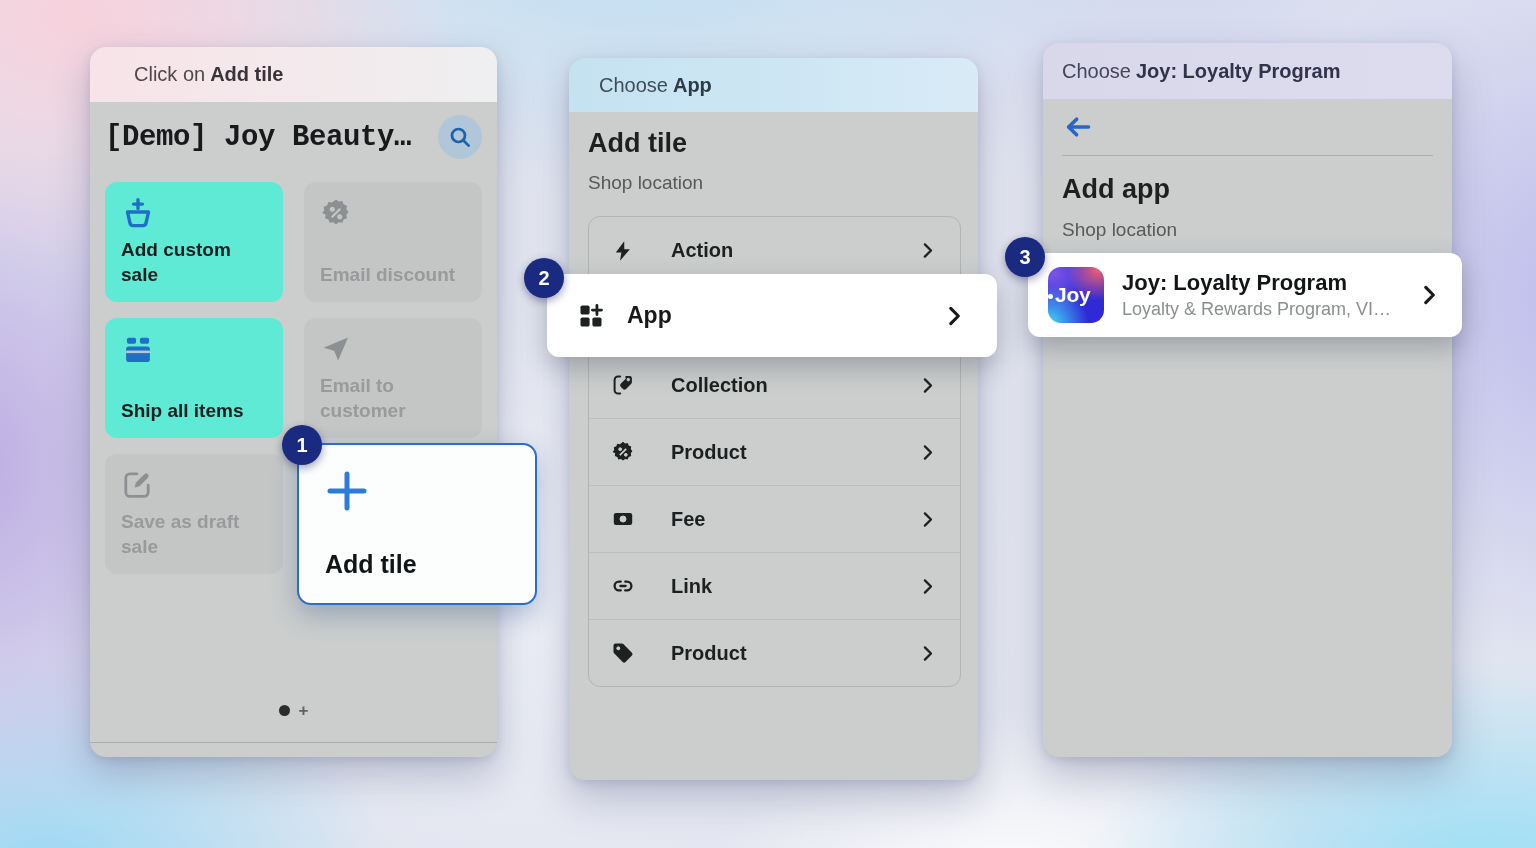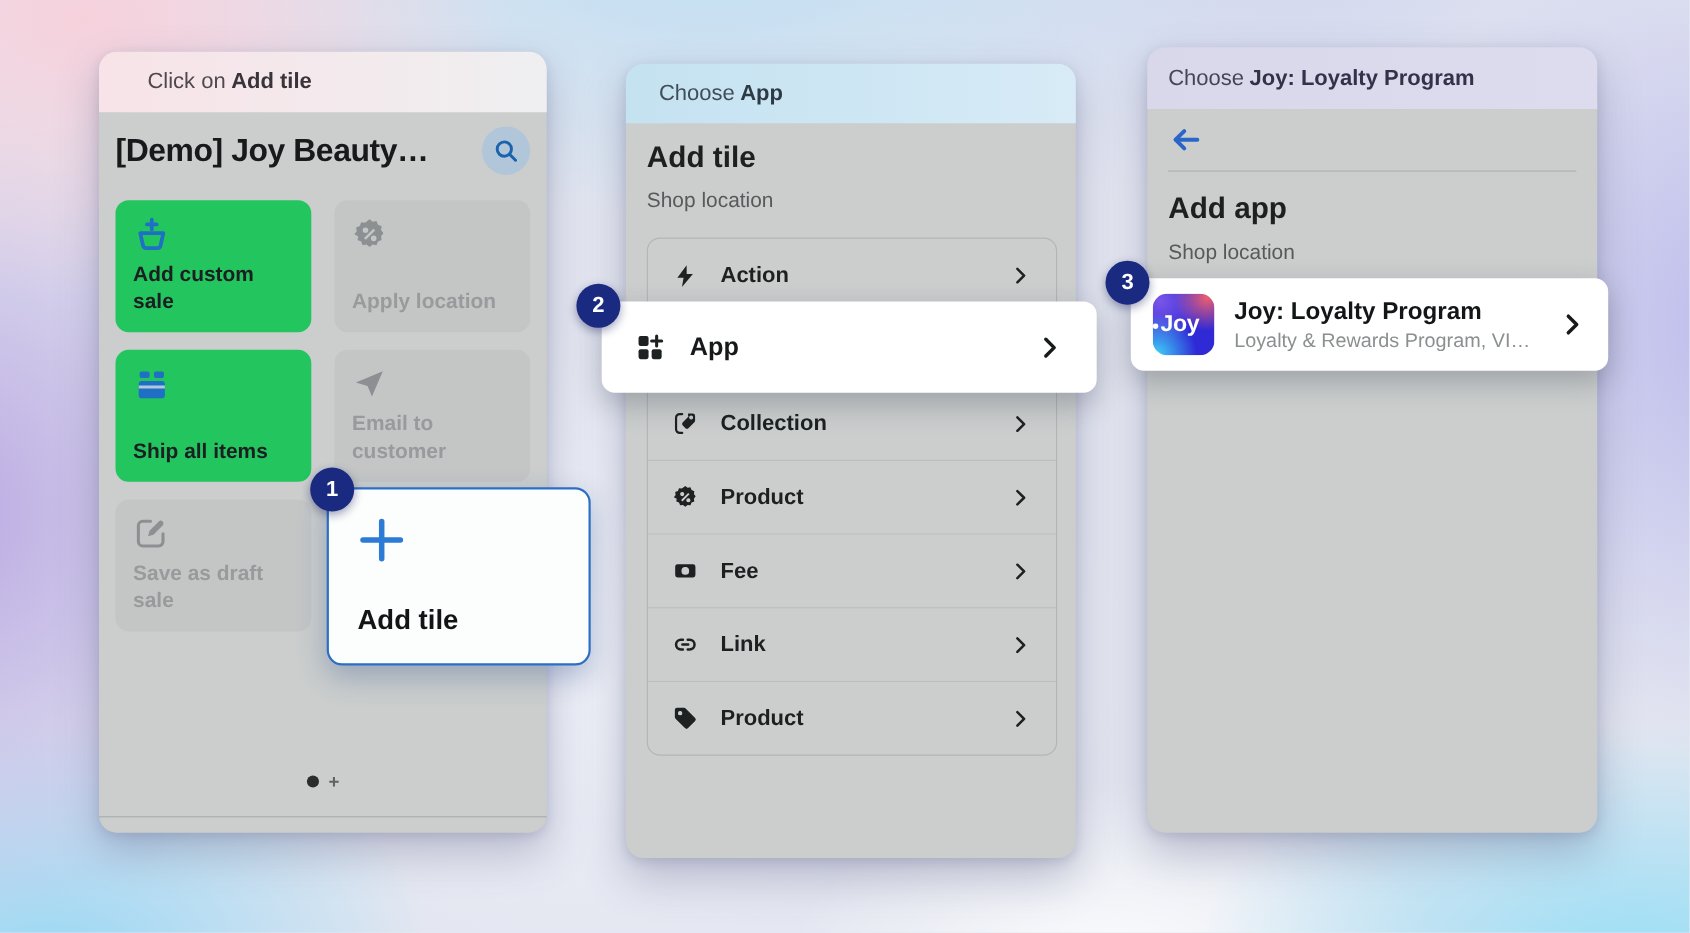--- a/index.html
+++ b/index.html
@@ -23,29 +23,29 @@
     box-shadow:0 18px 40px rgba(85,88,128,.33),0 3px 10px rgba(85,88,128,.18);}
   .panel-header{position:absolute;left:0;top:0;right:0;display:flex;align-items:center;
     font-size:20px;border-radius:16px 16px 0 0;}
   .panel-header b{margin-left:5px;}
 
   
   .panel1{left:90px;top:47px;width:407px;height:710px;}
   .p1-header{height:55px;padding-left:44px;color:#4f484d;
     background:linear-gradient(90deg,#f7e3e8 0%,#f2ecee 72%,#efeff1 100%);}
   .p1-header b{color:#39343a;}
-  .store-row{position:absolute;left:15px;top:68px;width:377px;display:flex;align-items:center;justify-content:space-between;}
+  .store-row{position:absolute;left:15px;top:68px;width:377px;display:flex;align-items:center;justify-content:space-between;font-family:Liberation Mono, monospace;}
   .store-title{font-size:29px;font-weight:700;color:#17191b;letter-spacing:-.4px;white-space:nowrap;}
   .search-btn{width:44px;height:44px;border-radius:50%;background:#b2c6da;border:none;
     display:flex;align-items:center;justify-content:center;cursor:pointer;flex:0 0 auto;}
   .tile-grid{position:absolute;left:15px;top:135px;width:377px;display:grid;
     grid-template-columns:178px 178px;grid-auto-rows:120px;column-gap:21px;row-gap:16px;}
   .tile{border-radius:12px;padding:15px 16px;display:flex;flex-direction:column;justify-content:space-between;}
   .tile .tile-label{font-size:19px;font-weight:600;line-height:1.28;}
-  .tile.active{background:#22c55e;}
+  .tile.active{background:#5eead4;}
   .tile.active .tile-label{color:#1c1f21;}
   .tile.inactive{background:#c4c6c6;}
   .tile.inactive .tile-label{color:#989a9b;}
   .tile.active svg .hole{stroke:#b2c7dc;fill:#b2c7dc;}
   .tile.inactive svg .hole{stroke:#c4c6c6;fill:#c4c6c6;}
 
   .add-tile-card{position:absolute;left:207px;top:396px;width:240px;height:162px;
     background:#fcfdfd;border:2.5px solid #2b6fc5;border-radius:14px;
     box-shadow:0 10px 26px rgba(38,70,135,.30);
     display:flex;flex-direction:column;justify-content:space-between;padding:24px 26px;z-index:3;}
@@ -64,21 +64,21 @@
   .p1-bottomline{position:absolute;left:0;right:0;top:695px;height:1px;background:rgba(110,112,115,.35);}
 
   
   .panel2{left:569px;top:58px;width:409px;height:722px;}
   .p2-header{height:54px;padding-left:30px;color:#3e4d57;
     background:linear-gradient(90deg,#c5e2f1 0%,#cfe7f4 60%,#d8ebf7 100%);}
   .p2-header b{color:#2e3b45;}
   .p2-title{position:absolute;left:19px;top:70px;font-size:27px;font-weight:700;color:#1d201f;}
   .p2-subtitle{position:absolute;left:19px;top:114px;font-size:19px;color:#57595a;}
   .p2-list{position:absolute;left:19px;top:158px;width:373px;border:1.5px solid #b2b5b6;border-radius:12px;}
-  .p2-row{height:67px;display:flex;align-items:center;padding:0 22px;gap:20px;}
+  .p2-row{height:67px;display:flex;align-items:center;padding:0 22px;gap:36px;}
   .p2-row + .p2-row{border-top:1px solid #bbbebe;}
   .p2-row .row-label{font-size:20px;font-weight:600;color:#1d2020;}
   .row-chevron{margin-left:auto;display:flex;}
   .p2-row svg .hole{fill:#cbcecd;stroke:#cbcecd;}
 
   .app-card{position:absolute;left:-22px;top:216px;width:450px;height:83px;background:#ffffff;
     border-radius:12px;box-shadow:0 10px 26px rgba(40,45,70,.28);
     display:flex;align-items:center;padding:0 30px;gap:22px;z-index:4;}
   .app-card .card-label{font-size:23px;font-weight:600;color:#17191a;}
 
@@ -146,21 +146,21 @@
 
       <div class="tile inactive">
         <span style="display:flex;">
           <svg width="32" height="32" viewBox="0 0 24 24">
             <path fill="#8d9092" d="M12 1.8l2.1 1.6 2.6-.4 1 2.5 2.5 1-.4 2.6 1.6 2.1-1.6 2.1.4 2.6-2.5 1-1 2.5-2.6-.4-2.1 1.6-2.1-1.6-2.6.4-1-2.5-2.5-1 .4-2.6L1.6 12l1.6-2.1-.4-2.6 2.5-1 1-2.5 2.6.4z"></path>
             <circle class="hole" cx="9.2" cy="9.2" r="1.4"></circle>
               <circle class="hole" cx="14.8" cy="14.8" r="1.4"></circle>
             <line class="hole" x1="8.8" y1="15.2" x2="15.2" y2="8.8" stroke-width="1.7"></line>
           </svg>
         </span>
-        <span class="tile-label">Apply location</span>
+        <span class="tile-label">Email discount</span>
       </div>
 
       <div class="tile active">
         <span style="display:flex;">
           <svg width="34" height="34" viewBox="0 0 24 24">
             <g fill="#1f6fc4">
               <rect x="4.2" y="3.4" width="6.4" height="4.1" rx="1.2"></rect>
               <rect x="13.4" y="3.4" width="6.4" height="4.1" rx="1.2"></rect>
               <rect x="3.6" y="9.5" width="16.8" height="11" rx="2"></rect>
             </g>

